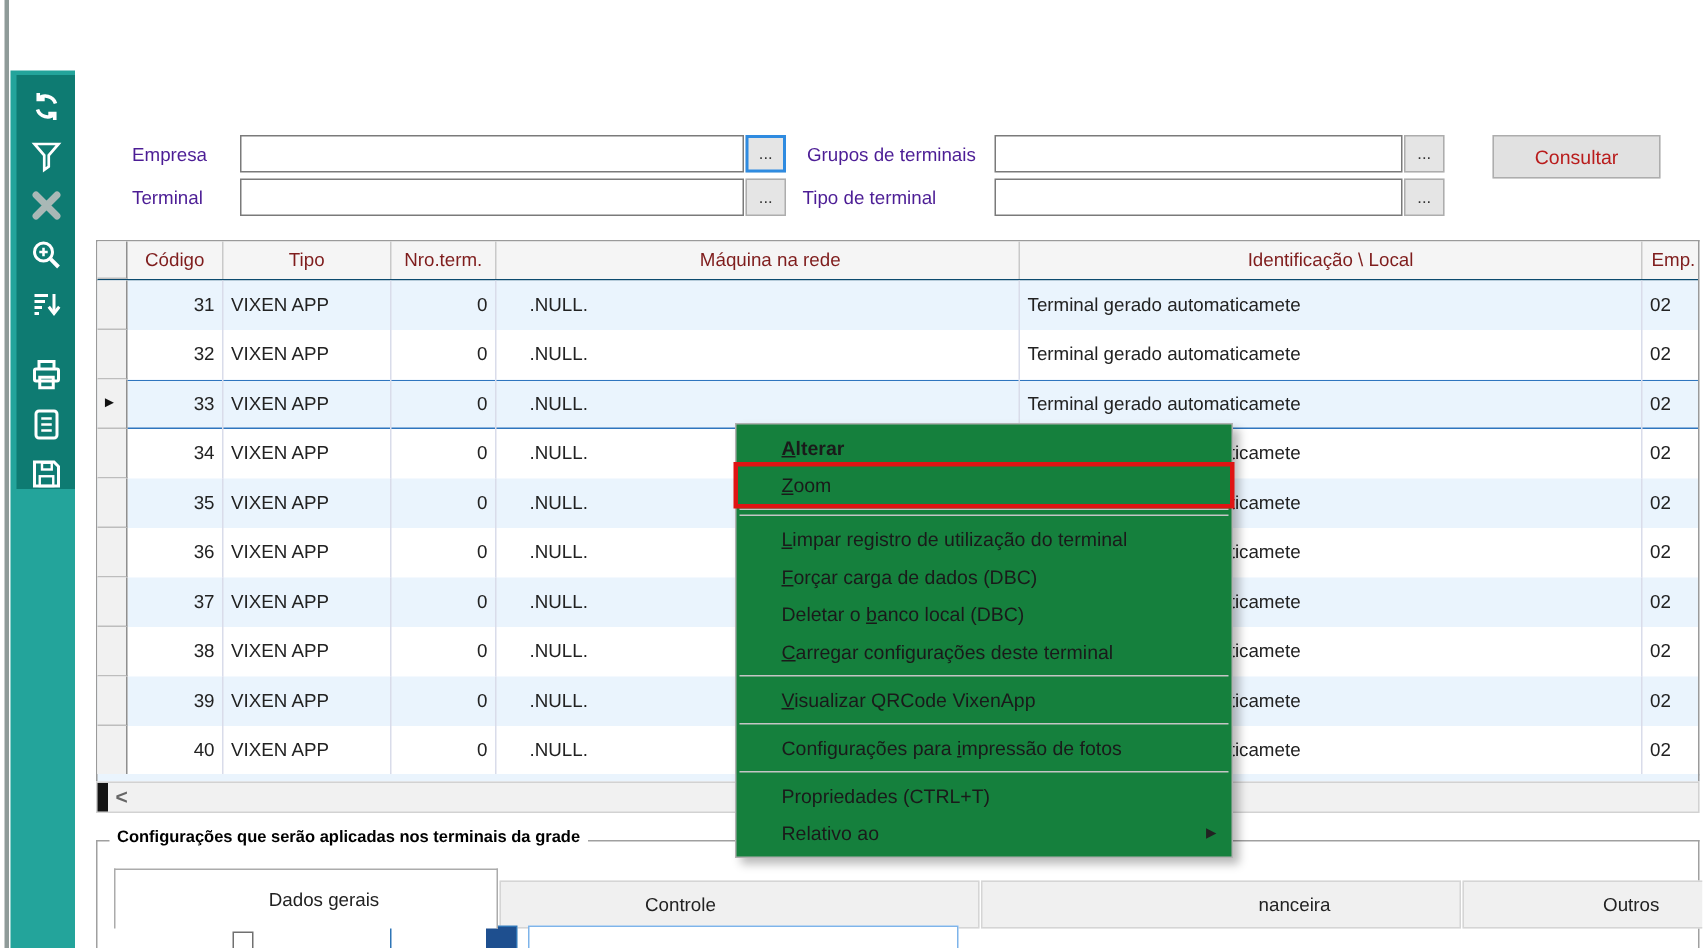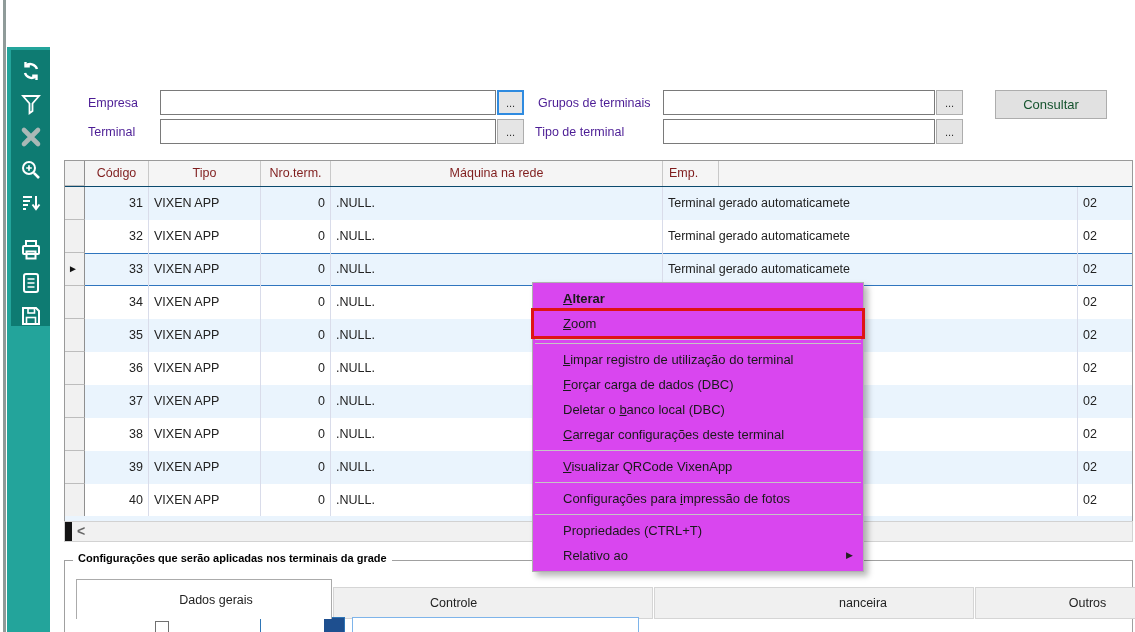--- a/index.html
+++ b/index.html
@@ -24,42 +24,42 @@
   .side-icon svg { width:24px; height:24px; display:block; }
 
   
   .flabel { position:absolute; font-size:12.5px; color:#4c1d95; }
   .tbox { position:absolute; height:25px; background:#fff; border:1px solid #7a7a7a;
           font-size:12.5px; padding:0 4px; }
   .browse-btn { position:absolute; width:27px; height:25px; background:#e5e5e5; border:1px solid #adadad;
                 font-size:11px; color:#333; text-align:center; line-height:20px; cursor:pointer; }
   .browse-btn.focused { border:2px solid #2f8be0; }
   .consultar { position:absolute; left:995px; top:90px; width:112px; height:29px;
-               background:#e1e1e1; border:1px solid #adadad; font-size:13px; color:#14532d;
+               background:#e1e1e1; border:1px solid #adadad; font-size:13px; color:#b91c1c;
                text-align:center; line-height:27px; cursor:pointer; }
 
   
   .grid { position:absolute; left:64px; top:160px; width:1069px;
           border-left:1px solid #9a9a9a; border-top:1px solid #9a9a9a; border-right:1px solid #9a9a9a;
           background:#fff; font-size:12.5px; color:#222; }
   .g-row { display:flex; height:33px; line-height:32px; background:#fff; }
   .g-row.alt { background:#eaf4fd; }
   .g-row.selected { box-shadow: inset 0 1px 0 #2f75be, inset 0 -1px 0 #2f75be; }
   .g-head { display:flex; height:26px; line-height:25px; background:#f5f5f5; color:#7f1d1d;
             border-bottom:1px solid #0c4a6e; }
   .g-head .gc { border-right:1px solid #c9c9c9; text-align:center; }
   .gc { flex:none; overflow:hidden; white-space:nowrap; padding:0 5px; border-right:1px solid #d9dcea; }
   .c0 { width:20px; padding:0; background:#f1f1f1; border-right:1px solid #8f8f8f;
         border-bottom:1px solid #bdbdbd; font-size:10px; line-height:31px; color:#111; text-align:left;
         padding-left:3px; }
   .g-head .c0 { background:#f1f1f1; border-right:1px solid #8f8f8f; }
   .c1 { width:64px;  text-align:right; }
   .c2 { width:112px; text-align:left; }
   .c3 { width:70px;  text-align:right; }
-  .c4 { width:332px; text-align:left; }
+  .c4 { width:332px; text-align:left;margin-left:17px; }
   .c5 { width:415px; text-align:left; }
   .c6 { width:56px;  text-align:left; border-right:none; }
   .g-head .c1,.g-head .c2,.g-head .c3,.g-head .c4,.g-head .c5 { text-align:center; }
   .g-head .c6 { text-align:left; padding-left:6px; }
 
   .grid-sliver { position:absolute; left:64px; top:516px; width:1069px; height:5px; background:#eaf4fd;
                  border-left:1px solid #9a9a9a; border-right:1px solid #9a9a9a; }
   .hscroll { position:absolute; left:64px; top:521px; width:1069px; height:21px; background:#f1f1f1;
              border:1px solid #d2d2d2; }
   .hscroll .thumb-mark { position:absolute; left:0; top:0; width:7px; height:19px; background:#141414; }
@@ -83,23 +83,23 @@
   
   .chk { position:absolute; left:155px; top:621px; width:14px; height:14px; background:#fff;
          border:1px solid #707070; }
   .spinner { position:absolute; left:260px; top:617px; width:85px; height:16px; background:#fff;
              border:1px solid #2e75b6; }
   .spinner .spin-btn { position:absolute; right:0; top:0; width:20px; height:14px; background:#1e4f8f; }
   .combo { position:absolute; left:352px; top:617px; width:287px; height:16px; background:#fff;
            border:1px solid #7eb4ea; }
 
   
-  .menu { position:absolute; left:490px; top:282px; width:332px; background:#d946ef;
+  .menu { position:absolute; left:490px; top:282px; width:332px; background:#15803d;
           border:1px solid #b0b0b0; padding:3px 0; z-index:50;
-          box-shadow:4px 4px 6px rgba(0,0,0,.28); font-size:13px; color:#1a1a1a;margin-left:42px; }
+          box-shadow:4px 4px 6px rgba(0,0,0,.28); font-size:13px; color:#1a1a1a; }
   .m-item { position:relative; height:25px; line-height:25px; padding-left:30px; white-space:nowrap;
             cursor:pointer; }
   .m-item.bold { font-weight:bold; }
   .m-item.hilite { background:#1079d8; color:#fff; }
   .m-sep { border-top:1px solid #c5c5c5; margin:3px 2px; height:0; }
   .m-arrow { position:absolute; right:10px; top:0; font-size:9px; line-height:25px; color:#222; }
   .annotation-box { position:absolute; left:-2px; right:-2px; height:31px; border:3px solid #df1413;
                     z-index:60; pointer-events:none; }
 </style>
 </head>
@@ -184,20 +184,21 @@
 
   <div class="consultar">Consultar</div>
 
   <div class="grid" id="grid">
       <div class="g-head">
         <div class="gc c0"></div>
         <div class="gc c1">Código</div>
         <div class="gc c2">Tipo</div>
         <div class="gc c3">Nro.term.</div>
         <div class="gc c4">Máquina na rede</div>
+        <div class="gc c5">Identificação \ Local</div>
         <div class="gc c6">Emp.</div>
       </div>
       <div class="g-row alt">
         <div class="gc c0"></div>
         <div class="gc c1">31</div>
         <div class="gc c2">VIXEN APP</div>
         <div class="gc c3">0</div>
         <div class="gc c4">.NULL.</div>
         <div class="gc c5">Terminal gerado automaticamete</div>
         <div class="gc c6">02</div>

